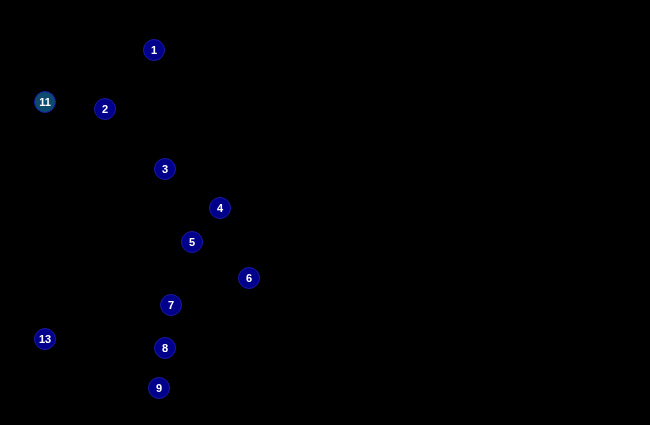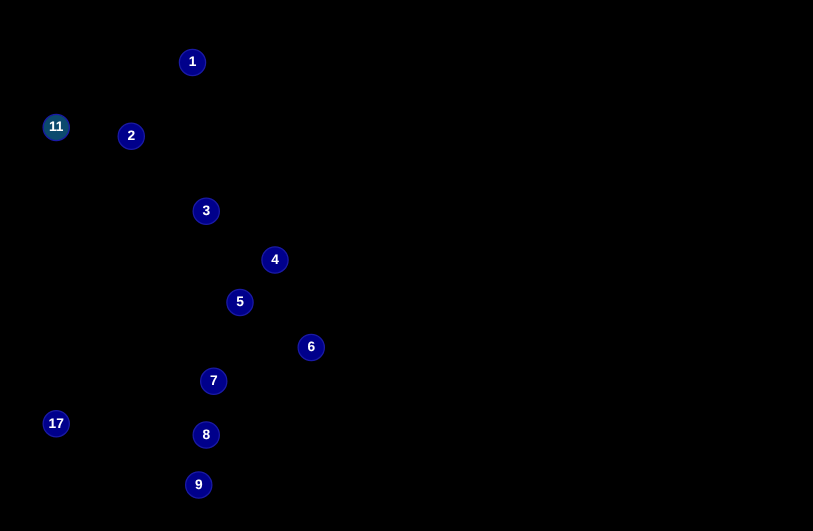--- a/index.html
+++ b/index.html
@@ -44,16 +44,16 @@
 
 <div class="canvas" style="background: rgb(0, 0, 0);">
     <div class="marker" style="left: 154px; top: 50px; background: rgb(0, 0, 139); border-color: rgb(26, 26, 166); color: rgb(255, 255, 255);">1</div>
     <div class="marker" style="left: 45px; top: 102px; background: #0c4a6e; border-color: rgb(26, 26, 166); color: rgb(255, 255, 255);">11</div>
     <div class="marker" style="left: 105px; top: 109px; background: rgb(0, 0, 139); border-color: rgb(26, 26, 166); color: rgb(255, 255, 255);">2</div>
     <div class="marker" style="left: 165px; top: 169px; background: rgb(0, 0, 139); border-color: rgb(26, 26, 166); color: rgb(255, 255, 255);">3</div>
     <div class="marker" style="left: 220px; top: 208px; background: rgb(0, 0, 139); border-color: rgb(26, 26, 166); color: rgb(255, 255, 255);">4</div>
     <div class="marker" style="left: 192px; top: 242px; background: rgb(0, 0, 139); border-color: rgb(26, 26, 166); color: rgb(255, 255, 255);">5</div>
     <div class="marker" style="left: 249px; top: 278px; background: rgb(0, 0, 139); border-color: rgb(26, 26, 166); color: rgb(255, 255, 255);">6</div>
     <div class="marker" style="left: 171px; top: 305px; background: rgb(0, 0, 139); border-color: rgb(26, 26, 166); color: rgb(255, 255, 255);">7</div>
-    <div class="marker" style="left: 45px; top: 339px; background: rgb(0, 0, 139); border-color: rgb(26, 26, 166); color: rgb(255, 255, 255);">17</div>
+    <div class="marker" style="left: 45px; top: 339px; background: rgb(0, 0, 139); border-color: rgb(26, 26, 166); color: rgb(255, 255, 255);">13</div>
     <div class="marker" style="left: 165px; top: 348px; background: rgb(0, 0, 139); border-color: rgb(26, 26, 166); color: rgb(255, 255, 255);">8</div>
     <div class="marker" style="left: 159px; top: 388px; background: rgb(0, 0, 139); border-color: rgb(26, 26, 166); color: rgb(255, 255, 255);">9</div>
   </div>
 
 </body></html>

